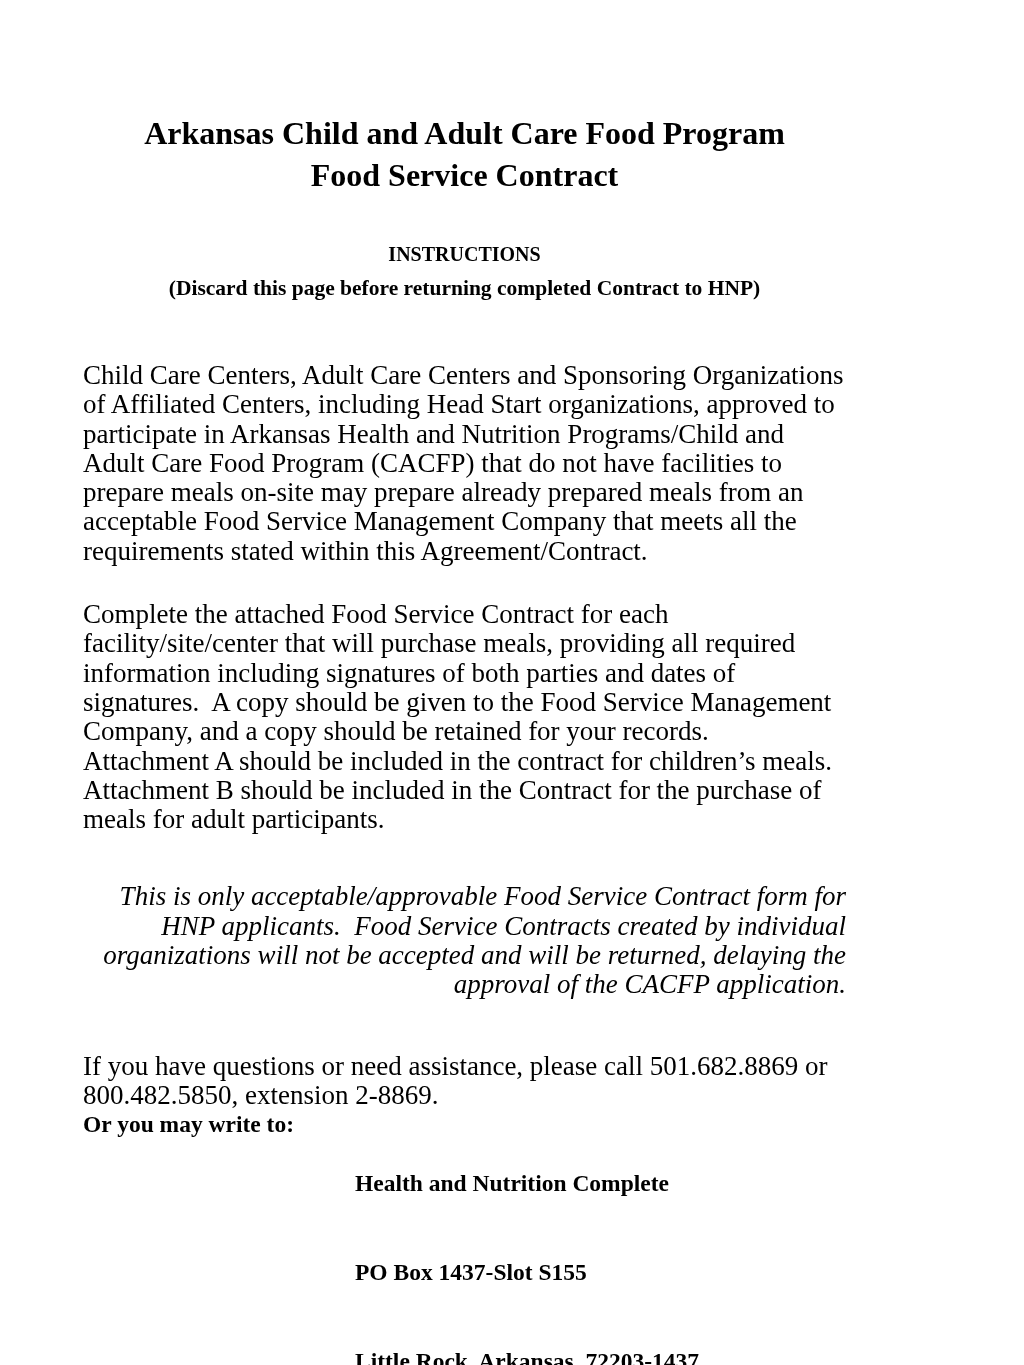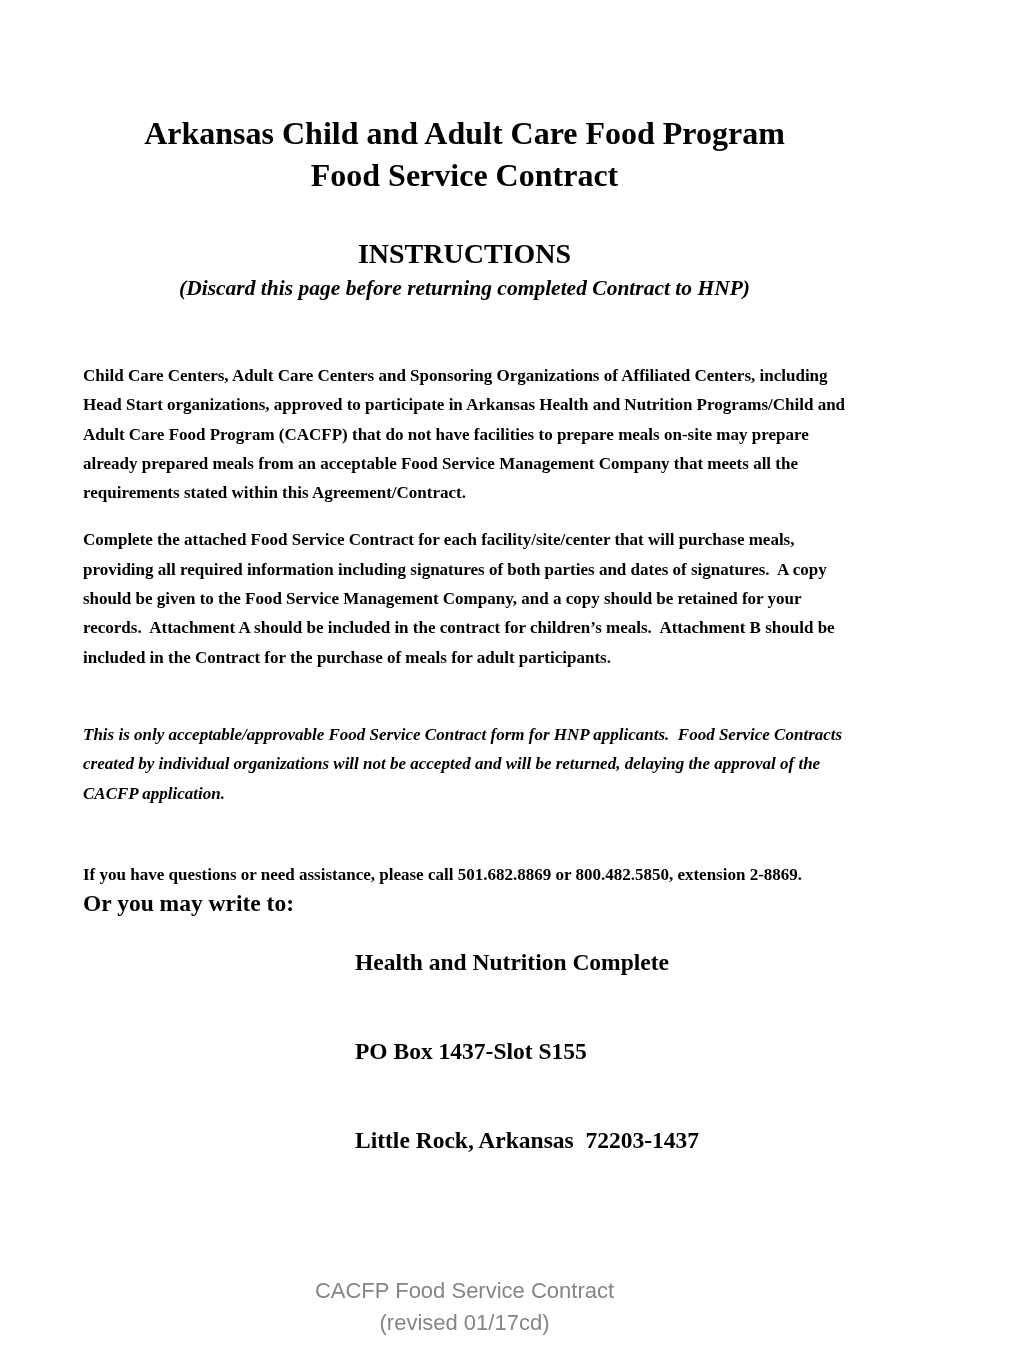--- a/index.html
+++ b/index.html
@@ -22,40 +22,39 @@
   .title-block {
     text-align: center;
     font-weight: bold;
     font-size: 32px;
     line-height: 42px;
     margin-bottom: 42px;
   }
   .instructions-heading {
     text-align: center;
     font-weight: bold;
-    font-size: 28px;
+    font-size: 20px;
     line-height: 32px;
   }
   .instructions-note {
     text-align: center;
     font-weight: bold;
-    font-style: italic;
     font-size: 21.5px;
     line-height: 29px;
     margin-top: 4px;
   }
   .body-par {
-    font-weight: bold;
-    font-size: 17px;
+    font-weight: normal;
+    font-size: 27px;
     line-height: 29.3px;
     white-space: pre-wrap;
   }
   .par-1 { margin-top: 58px; }
-  .par-2 { margin-top: 18px; }
-  .par-3 { margin-top: 48px; font-style: italic; }
+  .par-2 { margin-top: 34px; }
+  .par-3 { margin-top: 48px; font-style: italic; text-align: right; }
   .contact-block { margin-top: 52px; }
   .write-row {
     display: flex;
     align-items: flex-start;
   }
   .write-label {
     font-weight: bold;
     font-size: 23.5px;
     line-height: 29.3px;
     width: 272px;

